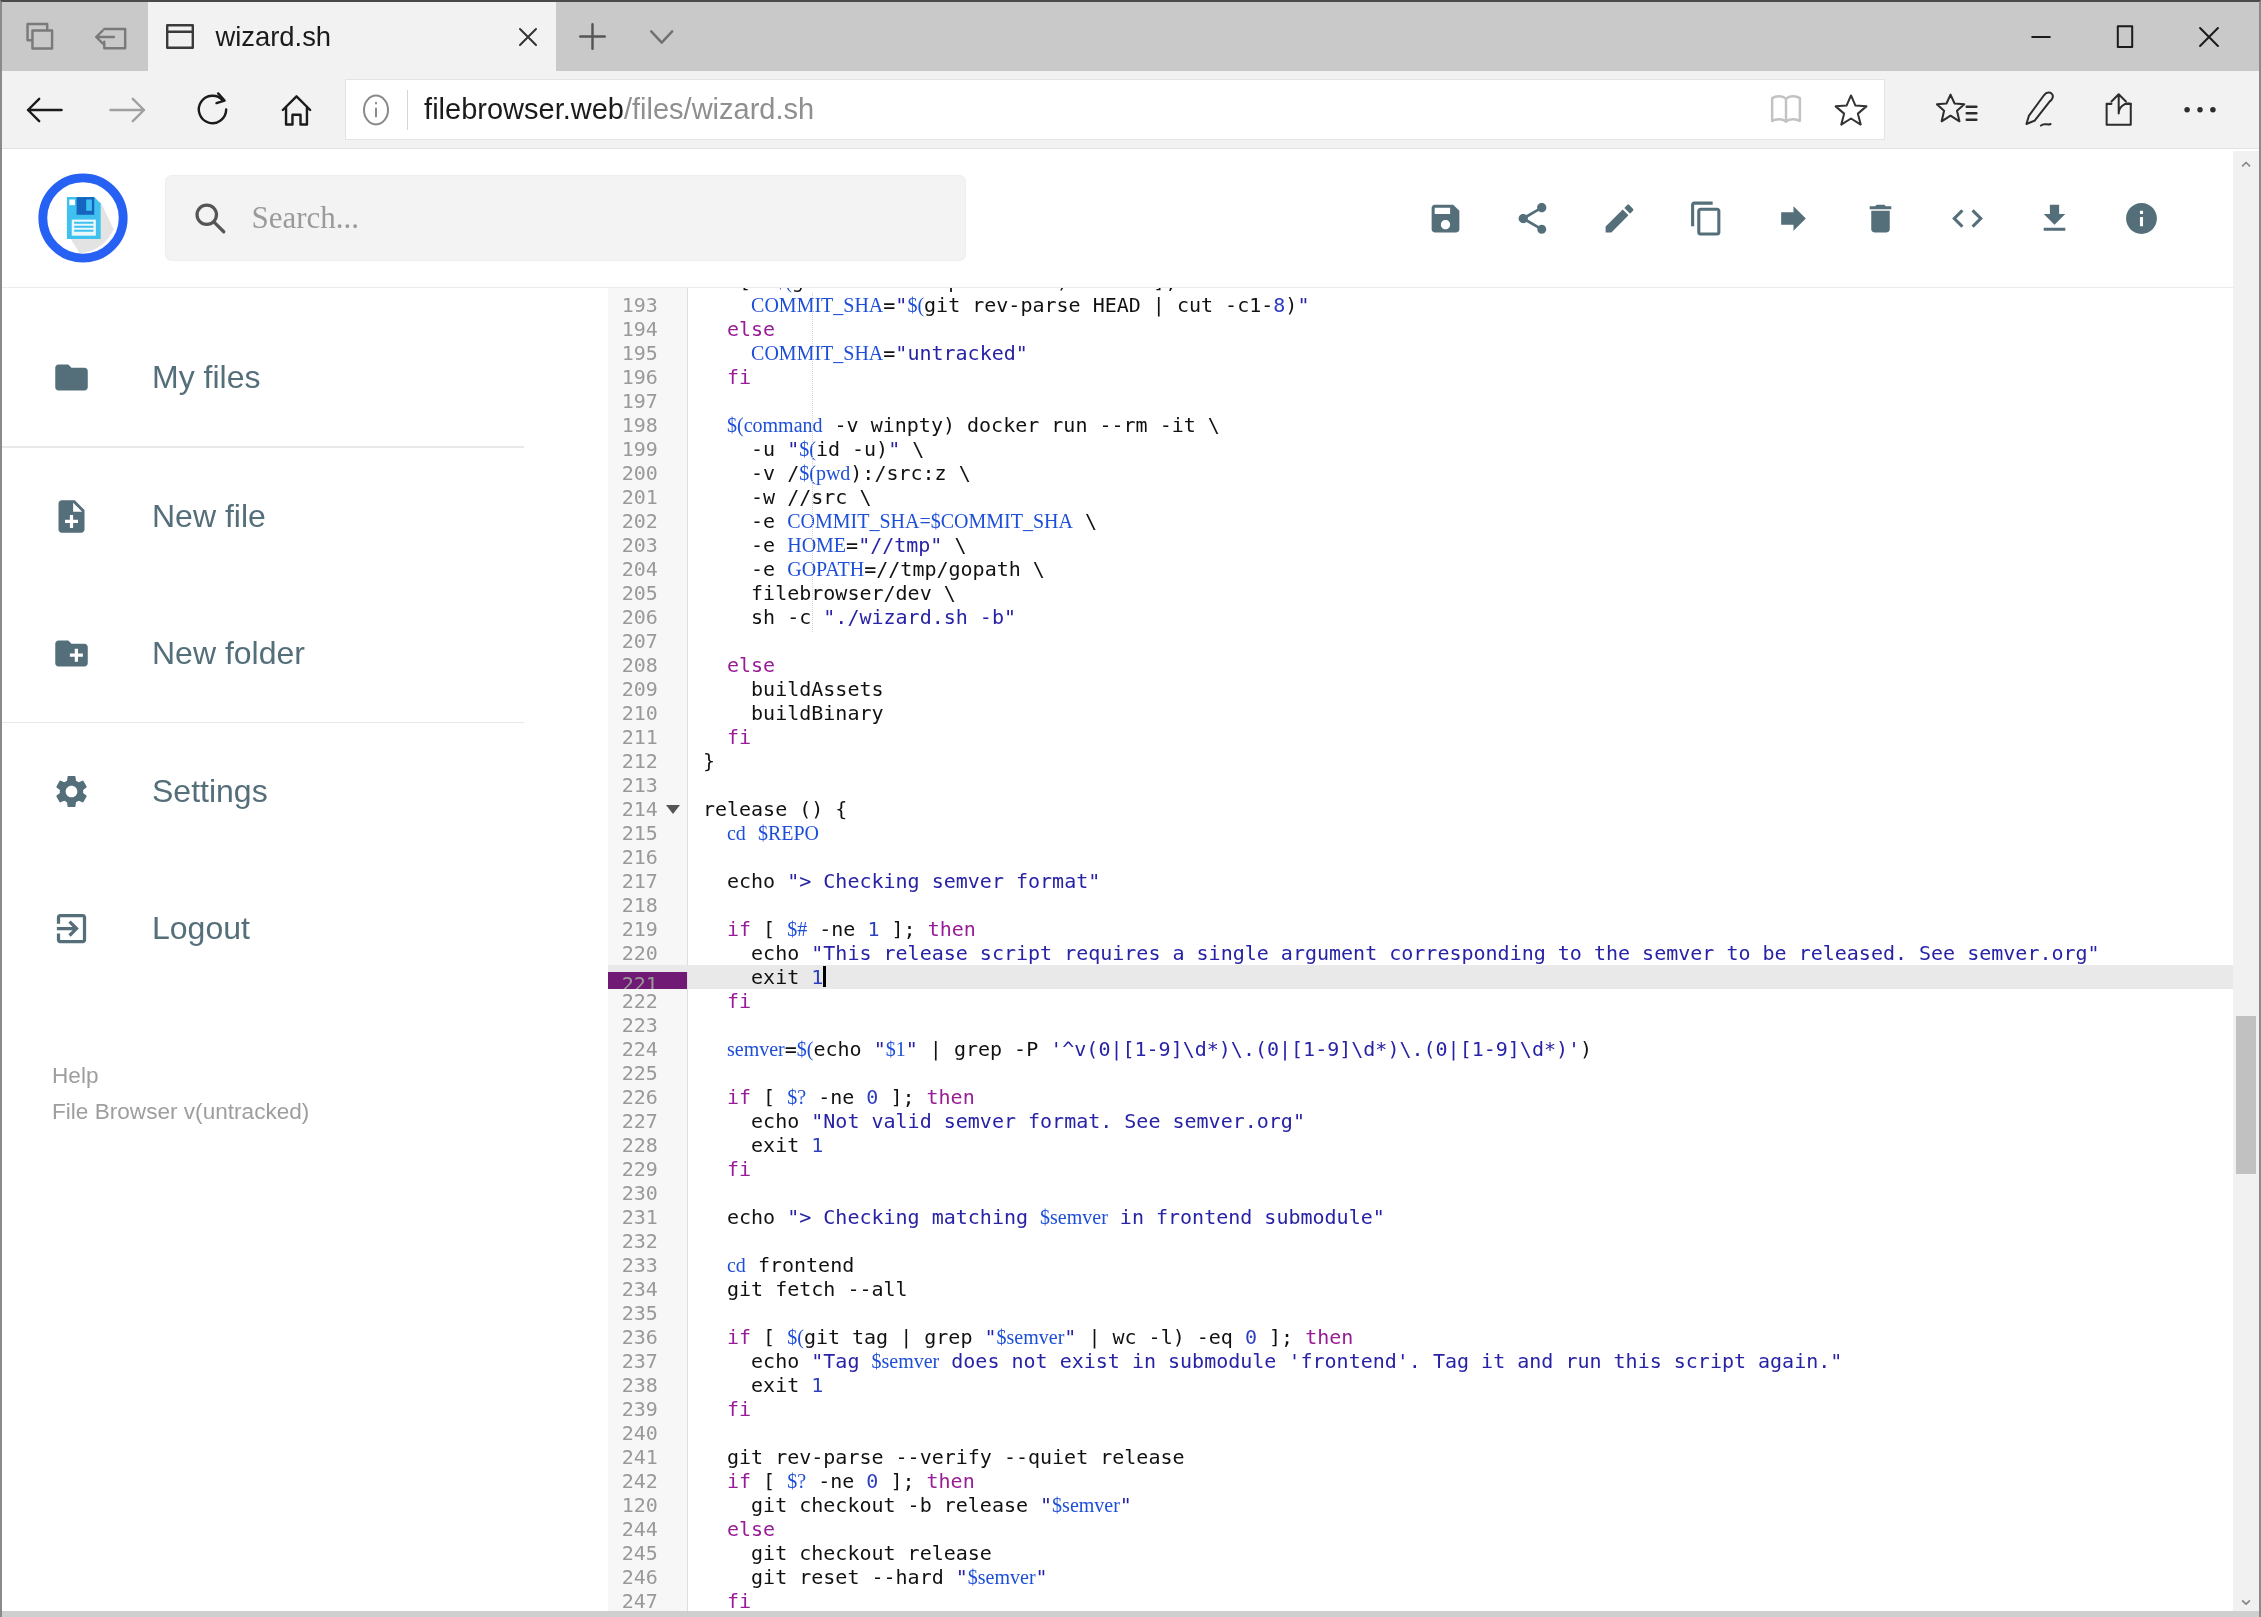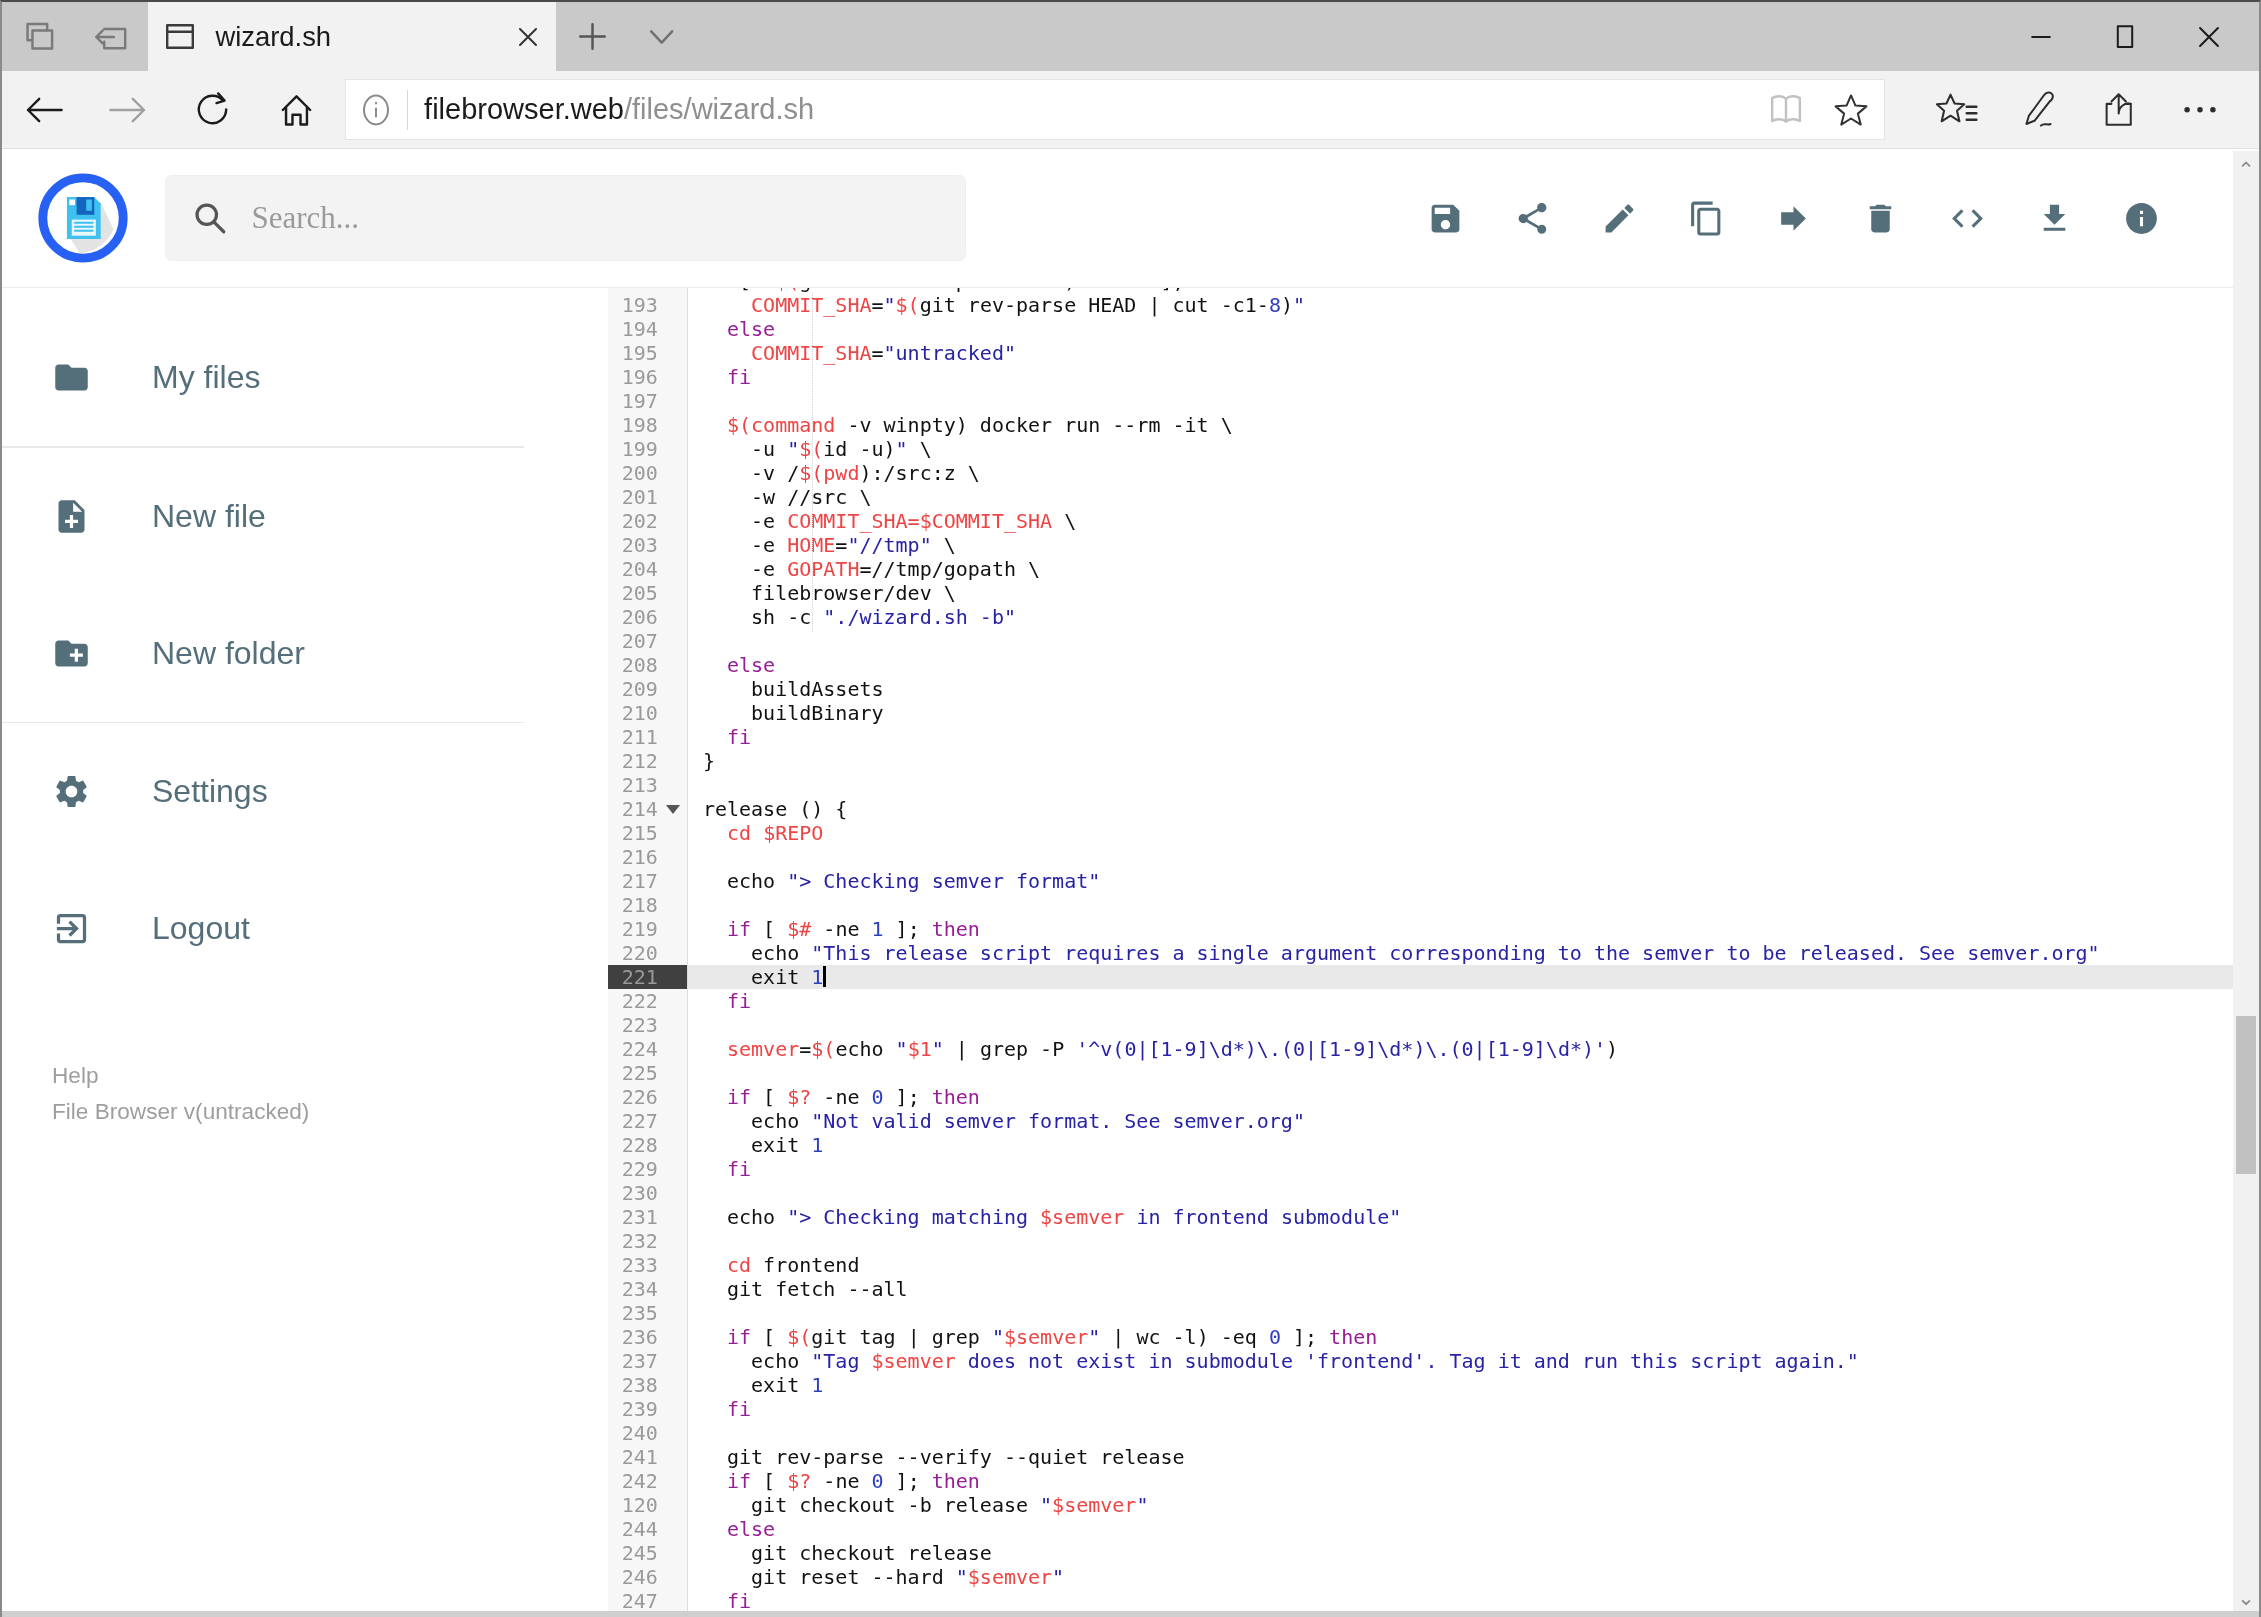--- a/index.html
+++ b/index.html
@@ -47,26 +47,26 @@
   .side-footer { margin:61px 0 0 50px; }
   .side-footer div { font-size:22.6px; color:#9e9e9e; line-height:36px; }
 
   
   .editor { flex:1; position:relative; overflow:hidden; font-family:"DejaVu Sans Mono", monospace; }
   .code-area { position:absolute; top:-19.4px; left:84px; right:26px; }
   .code-line { display:flex; height:24px; line-height:24px; font-size:20px; white-space:pre; }
   .code-line.active { background:#e9e9e9; }
   .ln { width:53px; flex:none; text-align:right; color:#999; background:#f7f7f7; padding-right:3.2px; }
   .fold { width:27.4px; flex:none; background:#f7f7f7; border-right:1.6px solid #ddd; position:relative; }
-  .code-line.active .ln, .code-line.active .fold { background:#404040; }
+  .code-line.active .ln, .code-line.active .fold { background:#701a75;margin-top:7px; }
   .fold .arrow { position:absolute; left:4.8px; top:8px; width:0; height:0;
     border-left:7.3px solid transparent; border-right:7.3px solid transparent; border-top:9px solid #555; }
   .ctext { padding-left:14.5px; color:#000; }
   .tok-k { color:#981c98; } 
-  .tok-v { color:#ef4444; } 
+  .tok-v { color:#1d4ed8;font-family:Liberation Serif, serif; } 
   .tok-s { color:#2722a6; } 
   .tok-n { color:#2d3ec0; } 
   .tok-p { color:#111; }    
   .cursor { display:inline-block; width:2.4px; height:21px; background:#000; vertical-align:-3.2px; }
   .indent-guide { position:absolute; left:204px; top:24px; width:0; height:339px;
     border-left:1.6px dotted #d2d2d2; }
 
   
   .v-scrollbar { position:absolute; right:0; top:149px; bottom:0; width:26px; background:#f1f1f1; }
   .v-scrollbar .sb-arrow { position:absolute; left:0; width:26px; height:32px; display:flex; align-items:center; justify-content:center; color:#8a8a8a; font-size:21px; font-family:"DejaVu Sans", sans-serif; }

